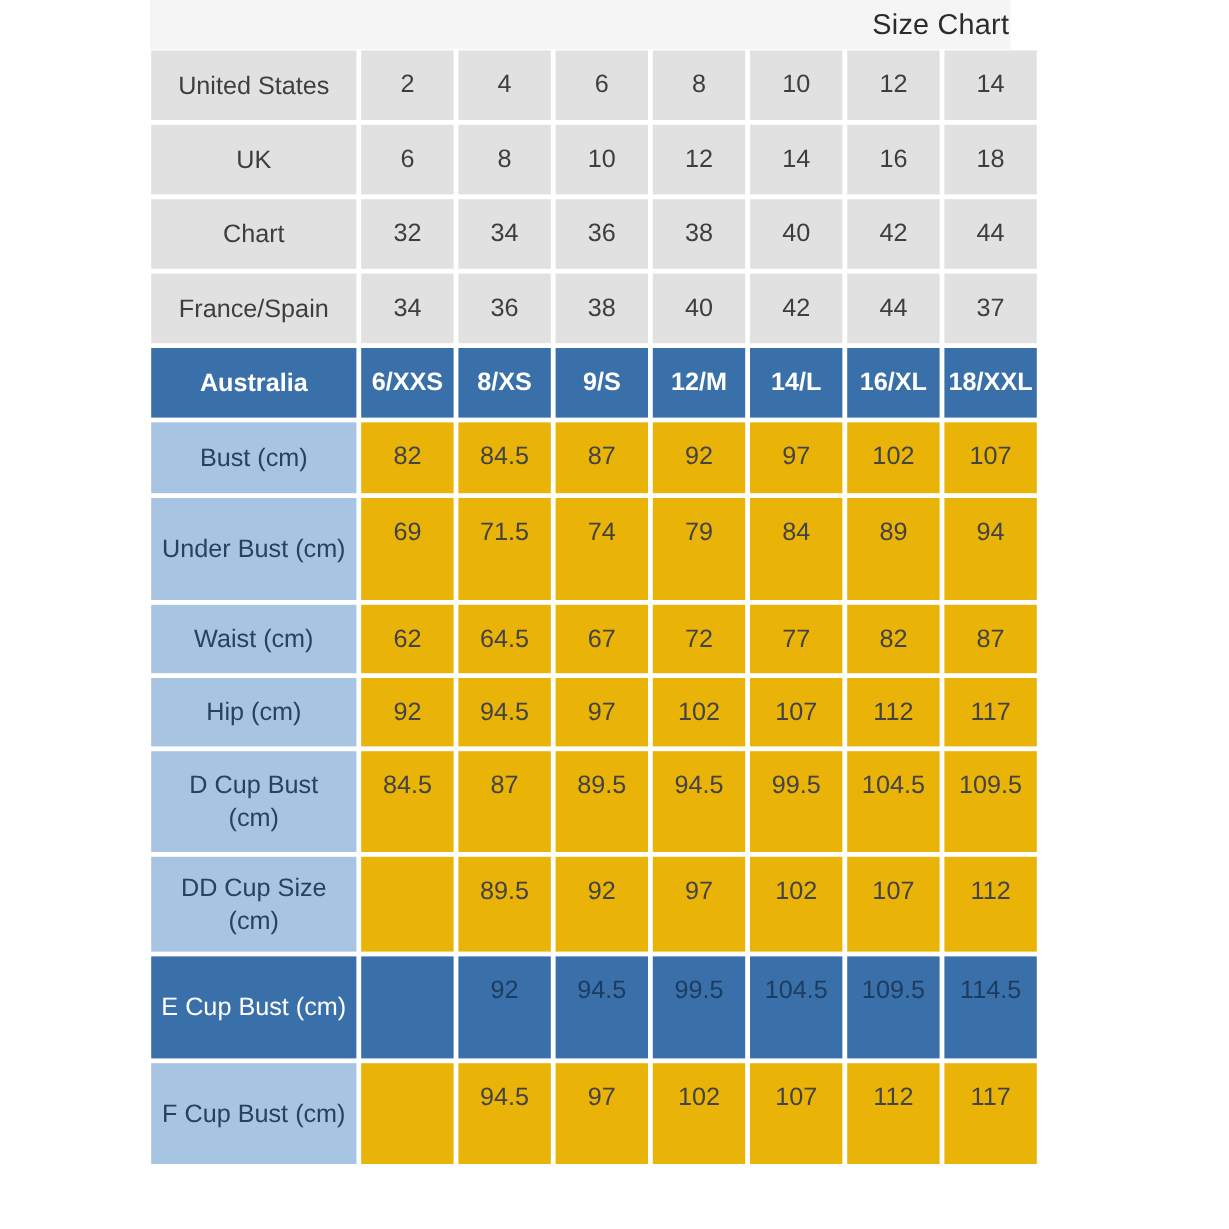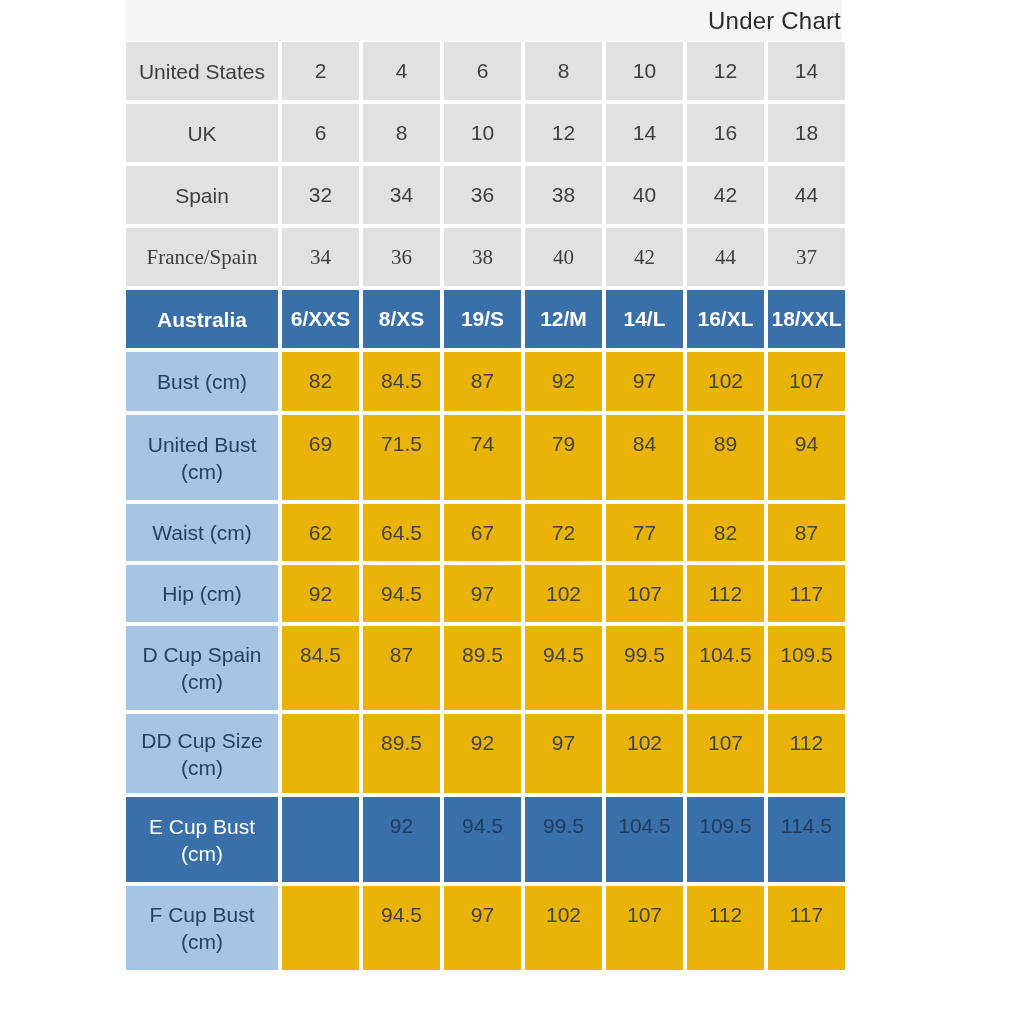--- a/index.html
+++ b/index.html
@@ -10,40 +10,40 @@
   .band{position:absolute;left:125px;top:0;width:717px;height:41px;background:#f5f5f6;}
   .title{
     position:absolute;right:1px;top:7px;font-size:24px;color:#2b2b2b;
     letter-spacing:0.2px;white-space:nowrap;
   }
   table.size-table{
     position:absolute;left:122px;top:38px;
     border-collapse:separate;border-spacing:4px;table-layout:fixed;
   }
   td{box-sizing:border-box;text-align:center;font-size:21px;overflow:hidden;}
-  td.label{width:152px;vertical-align:middle;line-height:27px;padding:0 8px;}
+  td.label{width:171px;vertical-align:middle;line-height:27px;padding:0 8px;}
   td.data{width:77px;vertical-align:top;padding-top:15px;line-height:28px;}
 
   tr.gray td.label, tr.gray td.data{background:#e1e1e2;color:#3e3e3e;}
   tr.gray td.data{vertical-align:middle;padding-top:0;}
 
   tr.header td{background:#3a70a9;color:#ffffff;font-weight:bold;}
   tr.header td.data{vertical-align:middle;padding-top:0;}
 
   tr.measure td.label{background:#a7c4e2;color:#27415f;margin-top:20px;}
   tr.measure td.data{background:#eab308;color:#434343;}
 
   tr.highlight td.label{background:#3a70a9;color:#ffffff;}
   tr.highlight td.data{background:#3a70a9;color:#1d3c60;}
 </style>
 </head>
 <body>
 
 <div class="band">
-  <span class="title">Under Chart</span>
+  <span class="title">Size Chart</span>
 </div>
 
 <table class="size-table">
   <tbody>
       <tr class="gray" style="height: 58px;">
         <td class="label">United States</td>
         <td class="data">2</td>
         <td class="data">4</td>
         <td class="data">6</td>
         <td class="data">8</td>
@@ -55,61 +55,61 @@
         <td class="label">UK</td>
         <td class="data">6</td>
         <td class="data">8</td>
         <td class="data">10</td>
         <td class="data">12</td>
         <td class="data">14</td>
         <td class="data">16</td>
         <td class="data">18</td>
       </tr>
       <tr class="gray" style="height: 58px;">
-        <td class="label">Spain</td>
+        <td class="label">Chart</td>
         <td class="data">32</td>
         <td class="data">34</td>
         <td class="data">36</td>
         <td class="data">38</td>
         <td class="data">40</td>
         <td class="data">42</td>
         <td class="data">44</td>
       </tr>
-      <tr class="gray" style="height: 58px; font-family: Liberation Serif, serif;">
+      <tr class="gray" style="height: 58px;">
         <td class="label">France/Spain</td>
         <td class="data">34</td>
         <td class="data">36</td>
         <td class="data">38</td>
         <td class="data">40</td>
         <td class="data">42</td>
         <td class="data">44</td>
         <td class="data">37</td>
       </tr>
       <tr class="header" style="height: 58px; padding-left: 16px;">
         <td class="label">Australia</td>
         <td class="data">6/XXS</td>
         <td class="data">8/XS</td>
-        <td class="data">19/S</td>
+        <td class="data">9/S</td>
         <td class="data">12/M</td>
         <td class="data">14/L</td>
         <td class="data">16/XL</td>
         <td class="data">18/XXL</td>
       </tr>
       <tr class="measure" style="height: 59px;">
         <td class="label">Bust (cm)</td>
         <td class="data">82</td>
         <td class="data">84.5</td>
         <td class="data">87</td>
         <td class="data">92</td>
         <td class="data">97</td>
         <td class="data">102</td>
         <td class="data">107</td>
       </tr>
       <tr class="measure" style="height: 85px;">
-        <td class="label">United Bust (cm)</td>
+        <td class="label">Under Bust (cm)</td>
         <td class="data">69</td>
         <td class="data">71.5</td>
         <td class="data">74</td>
         <td class="data">79</td>
         <td class="data">84</td>
         <td class="data">89</td>
         <td class="data">94</td>
       </tr>
       <tr class="measure" style="height: 57px;">
         <td class="label">Waist (cm)</td>
@@ -125,21 +125,21 @@
         <td class="label">Hip (cm)</td>
         <td class="data">92</td>
         <td class="data">94.5</td>
         <td class="data">97</td>
         <td class="data">102</td>
         <td class="data">107</td>
         <td class="data">112</td>
         <td class="data">117</td>
       </tr>
       <tr class="measure" style="height: 84px;">
-        <td class="label">D Cup Spain (cm)</td>
+        <td class="label">D Cup Bust (cm)</td>
         <td class="data">84.5</td>
         <td class="data">87</td>
         <td class="data">89.5</td>
         <td class="data">94.5</td>
         <td class="data">99.5</td>
         <td class="data">104.5</td>
         <td class="data">109.5</td>
       </tr>
       <tr class="measure" style="height: 79px;">
         <td class="label">DD Cup Size (cm)</td>

